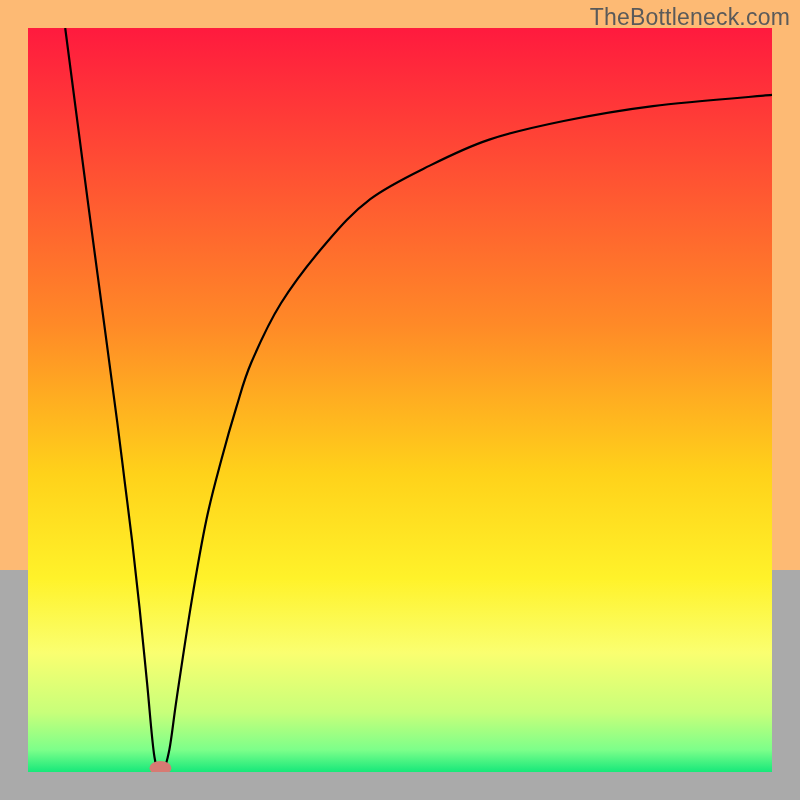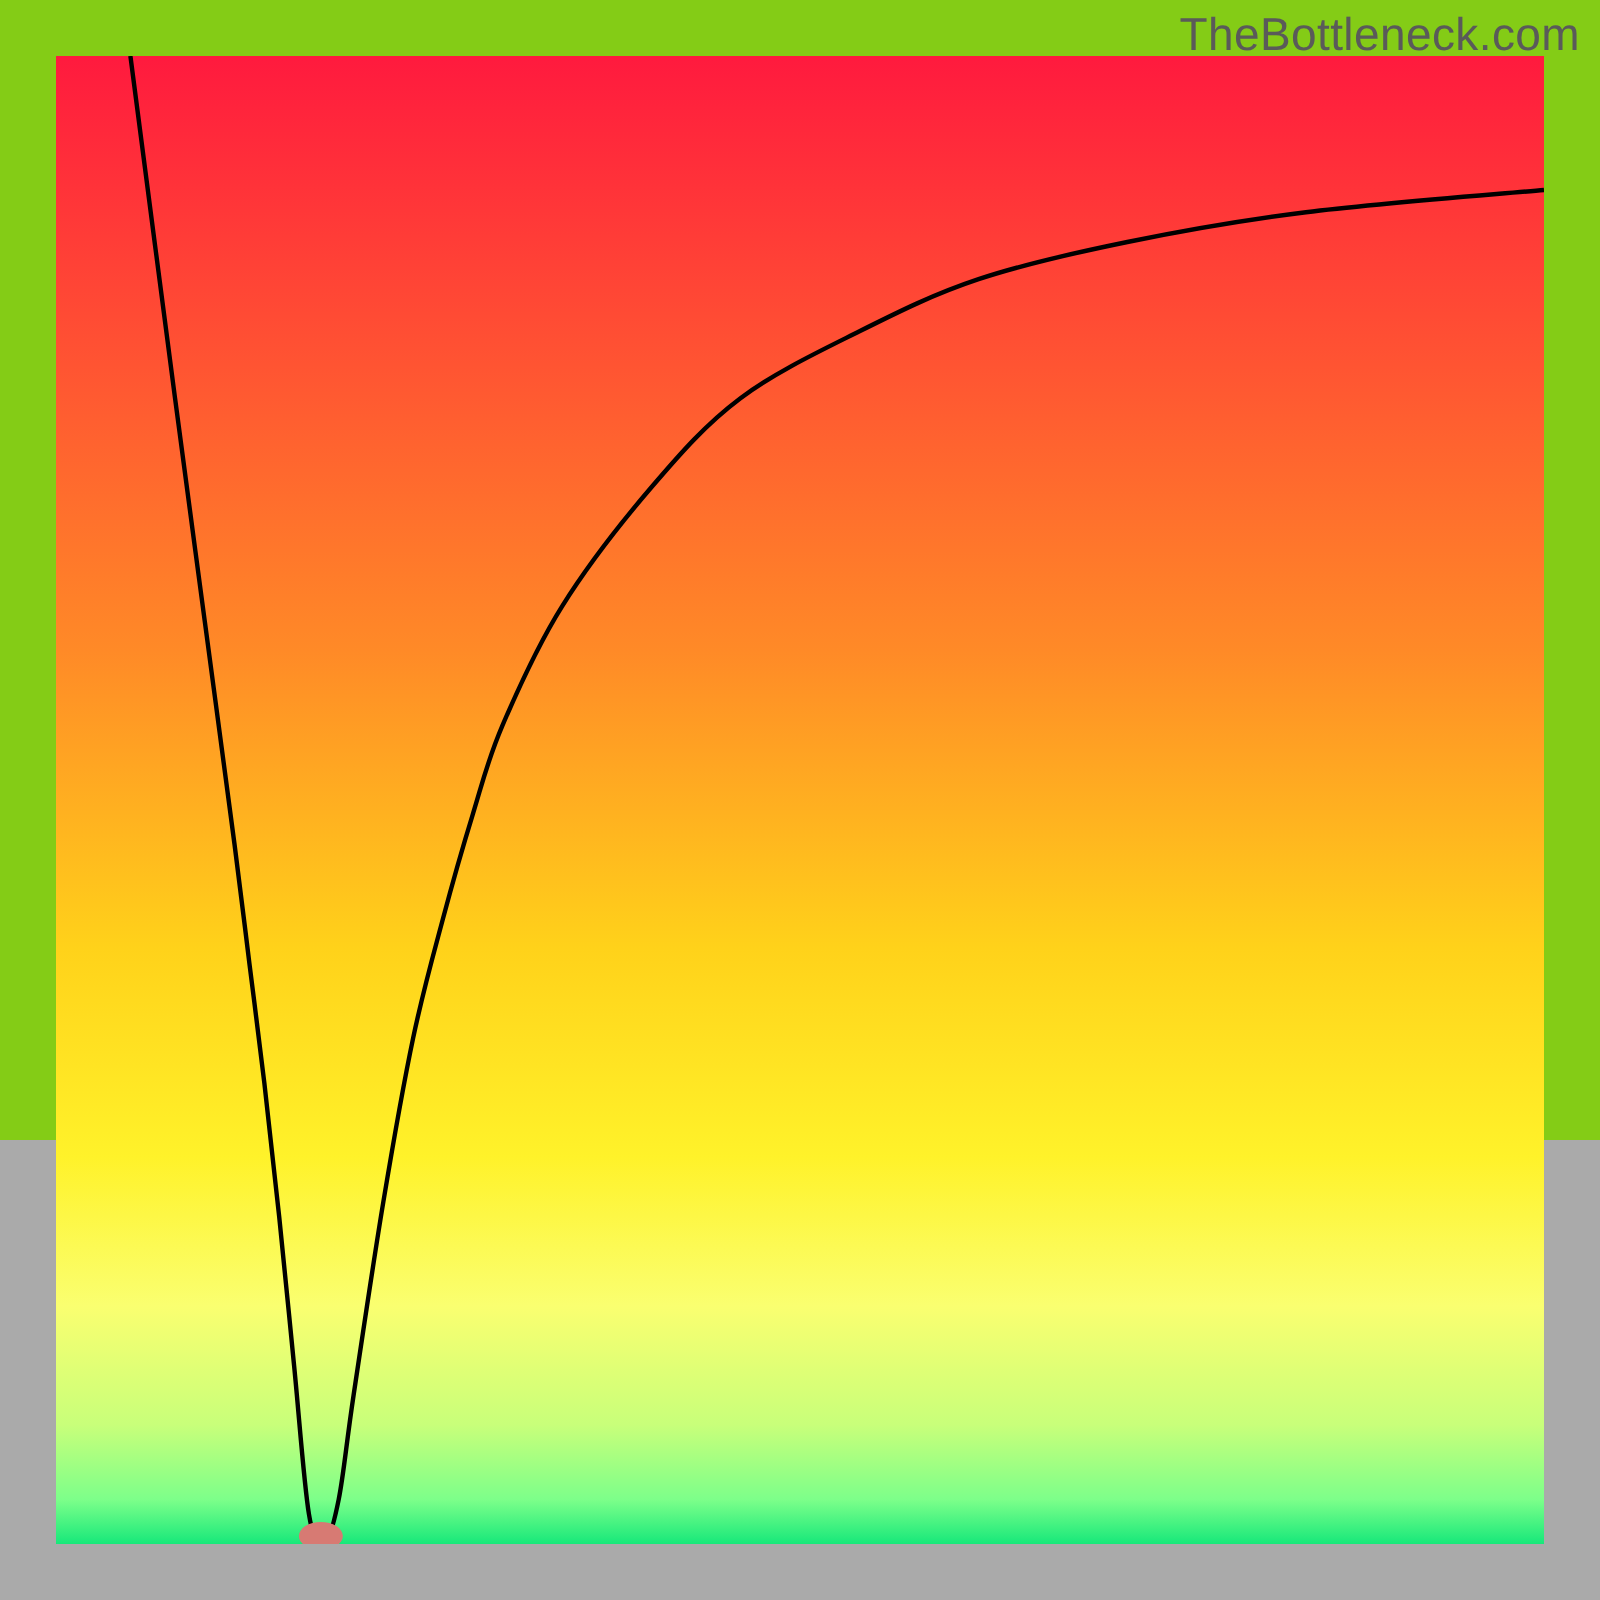--- a/index.html
+++ b/index.html
@@ -7,21 +7,21 @@
     padding: 0;
     width: 800px;
     height: 800px;
     background: #aaa;
     font-family: Arial, Helvetica, sans-serif;
     overflow: hidden;
   }
   .outer {
     width: 800px;
     height: 570px;
-    background: #84cc16;
+    background: #fdba74;
     position: relative;
   }
   .plot {
     position: absolute;
     left: 28px;
     top: 28px;
     width: 744px;
     height: 744px;
   }
   .watermark {

